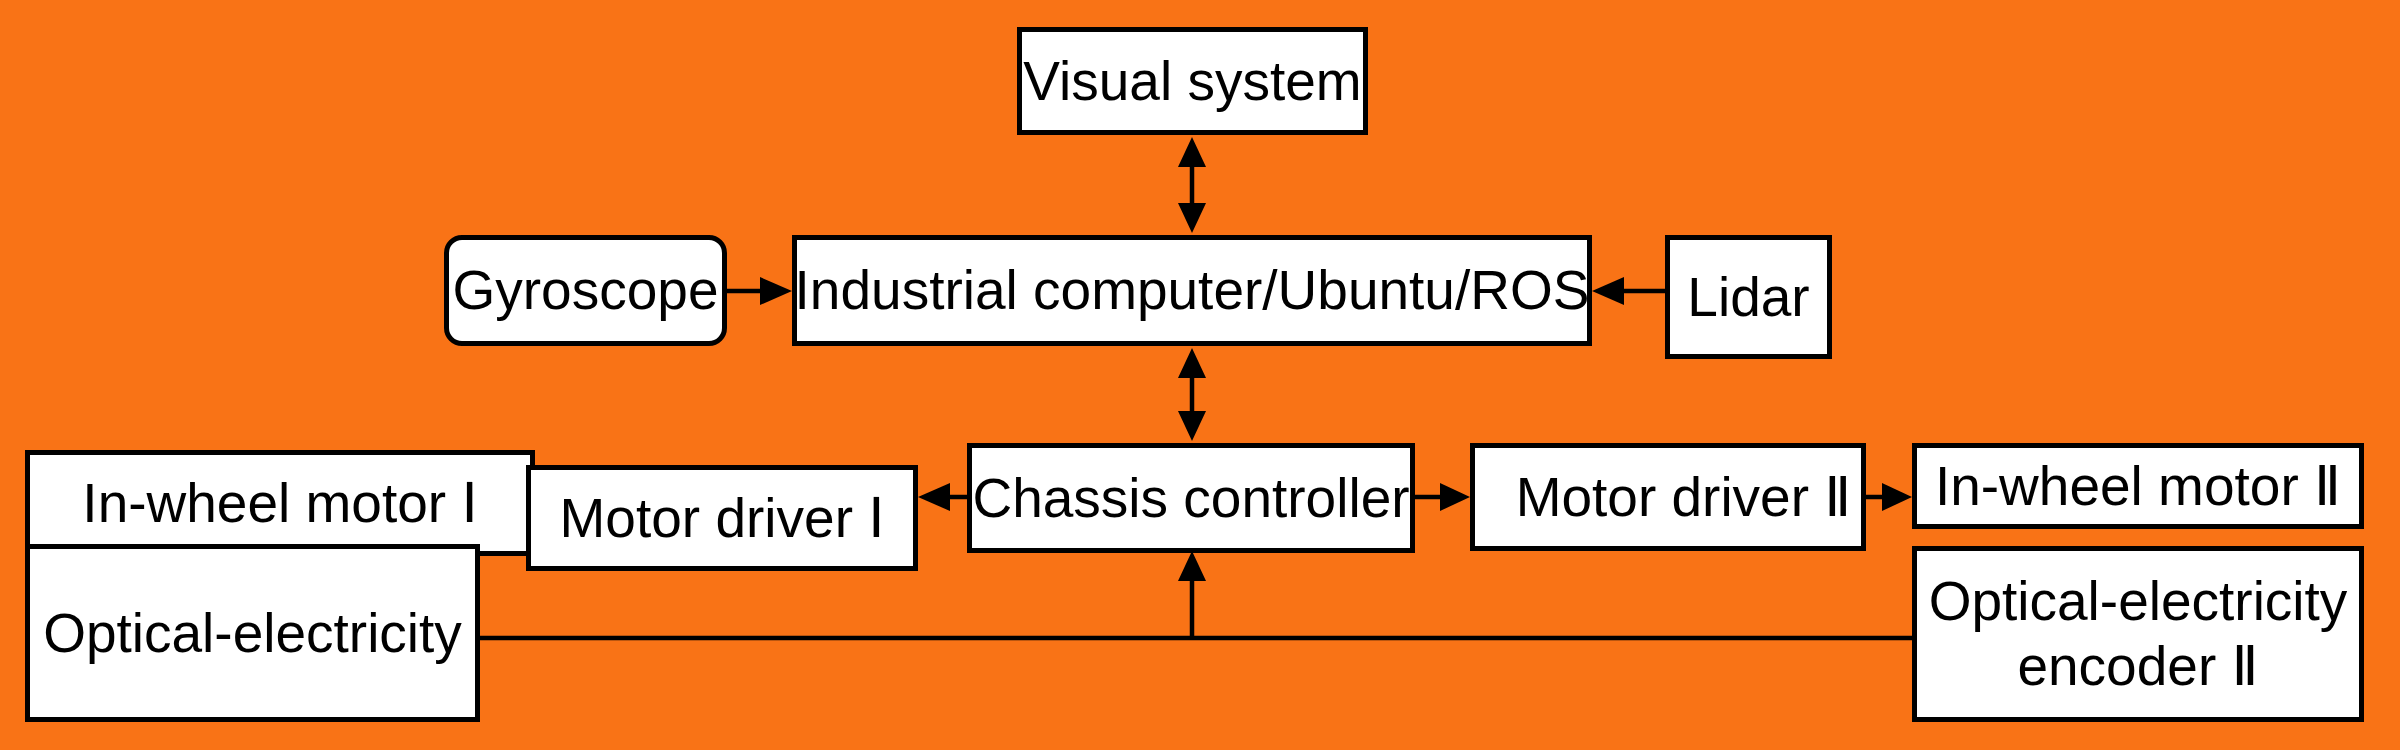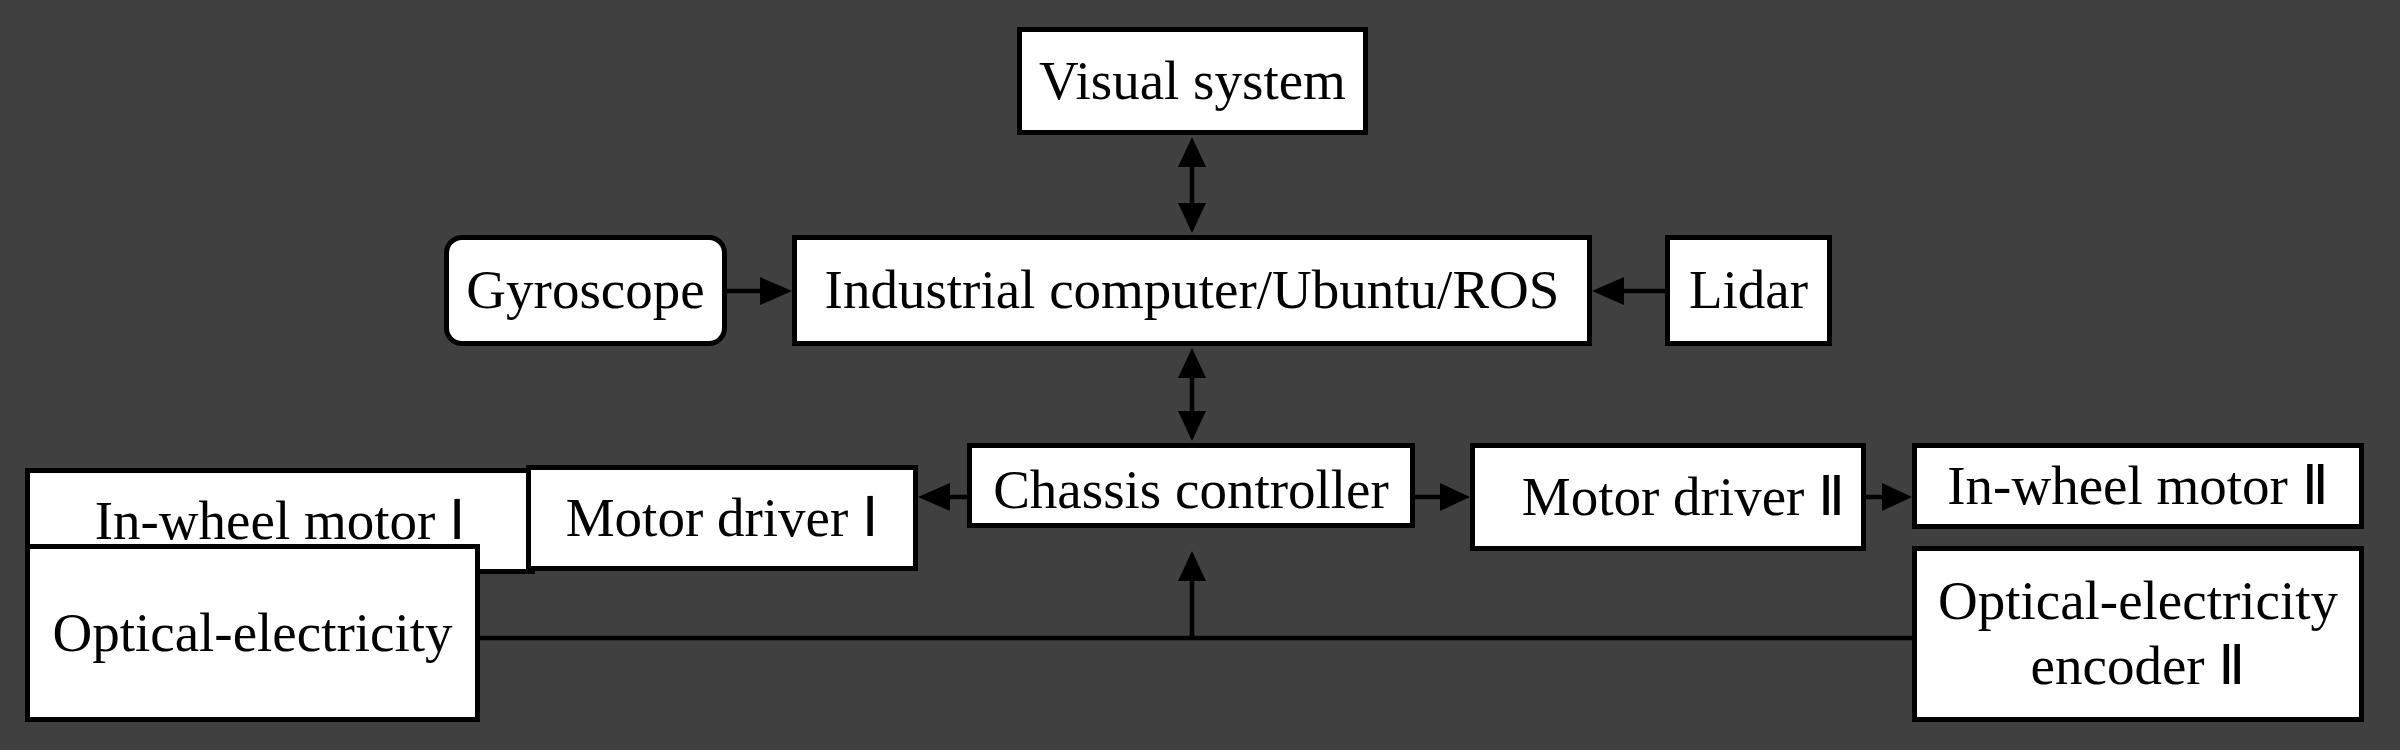--- a/index.html
+++ b/index.html
@@ -7,22 +7,22 @@
     padding: 0;
     background: #ffffff;
     width: 2400px;
     height: 750px;
     overflow: hidden;
   }
   .canvas {
     position: relative;
     width: 2400px;
     height: 750px;
-    background: #404040;
-    font-family: Liberation Serif, serif;
+    background: #f97316;
+    font-family: Liberation Sans, sans-serif;
     color: #000000;
   }
   .node {
     position: absolute;
     box-sizing: border-box;
     border: 5px solid #000000;
     background: #ffffff;
     display: flex;
     flex-direction: column;
     align-items: center;
@@ -41,24 +41,24 @@
     height: 750px;
     pointer-events: none;
   }
   .wires line { stroke: #000000; stroke-width: 4.5; }
   .wires polygon { fill: #000000; stroke: none; }
 
   
   #n-visual  { left: 1017px; top: 27px;  width: 351px; height: 108px; }
   #n-gyro    { left: 444px;  top: 235px; width: 283px; height: 111px; border-radius: 18px; }
   #n-ind     { left: 792px;  top: 235px; width: 800px; height: 111px; }
-  #n-lidar   { left: 1665px; top: 235px; width: 167px; height: 111px; }
-  #n-iwm1    { left: 25px;   top: 468px; width: 510px; height: 106px; }
+  #n-lidar   { left: 1665px; top: 235px; width: 167px; height: 124px; }
+  #n-iwm1    { left: 25px;   top: 450px; width: 510px; height: 106px; }
   #n-md1     { left: 526px;  top: 443px; width: 392px; height: 106px; margin-top: 22px; }
-  #n-chassis { left: 967px;  top: 443px; width: 448px; height: 85px; justify-content: flex-end; }
+  #n-chassis { left: 967px;  top: 443px; width: 448px; height: 110px; }
   #n-md2     { left: 1470px; top: 443px; width: 396px; height: 108px; padding-left: 31px; }
   #n-iwm2    { left: 1912px; top: 443px; width: 452px; height: 86px; }
   #n-enc1    { left: 25px;   top: 544px; width: 455px; height: 178px; }
   #n-enc2    { left: 1912px; top: 546px; width: 452px; height: 176px; }
 </style>
 </head>
 <body>
 
 <div class="canvas">
 

